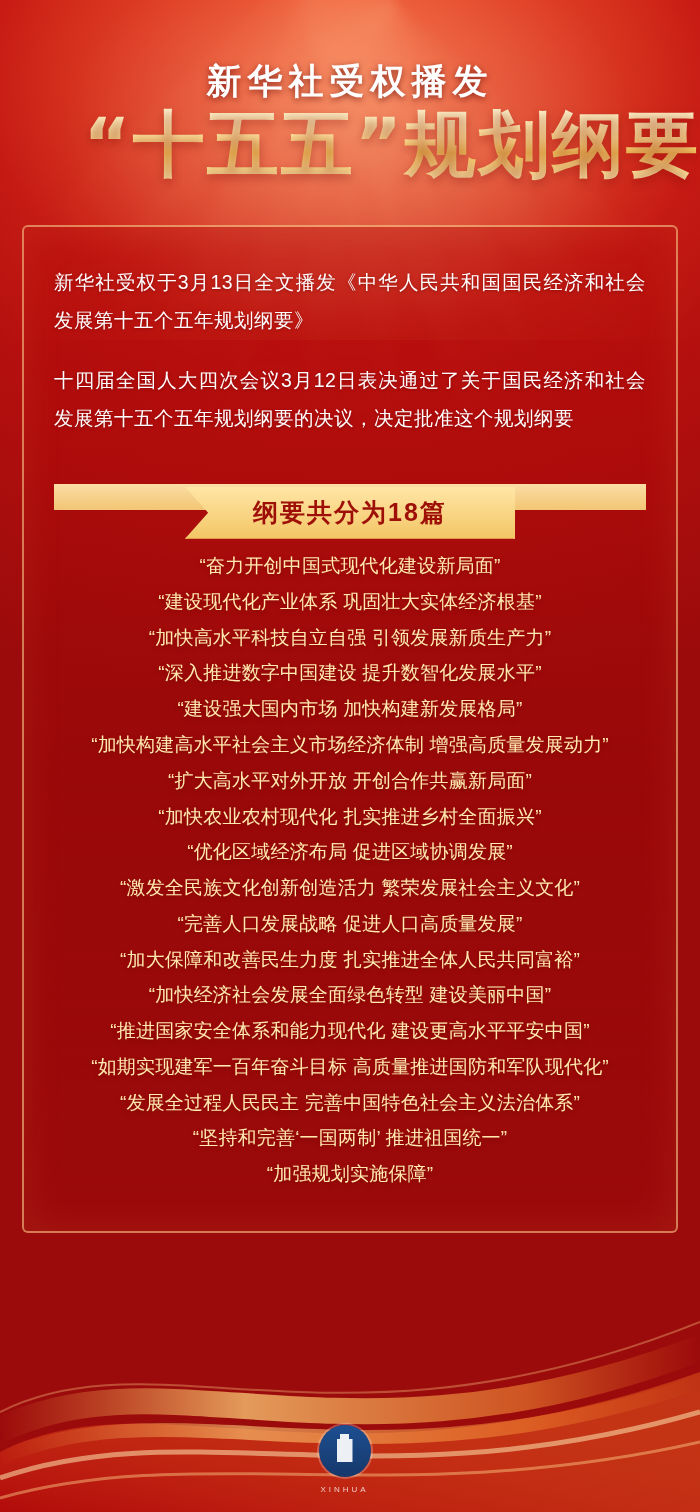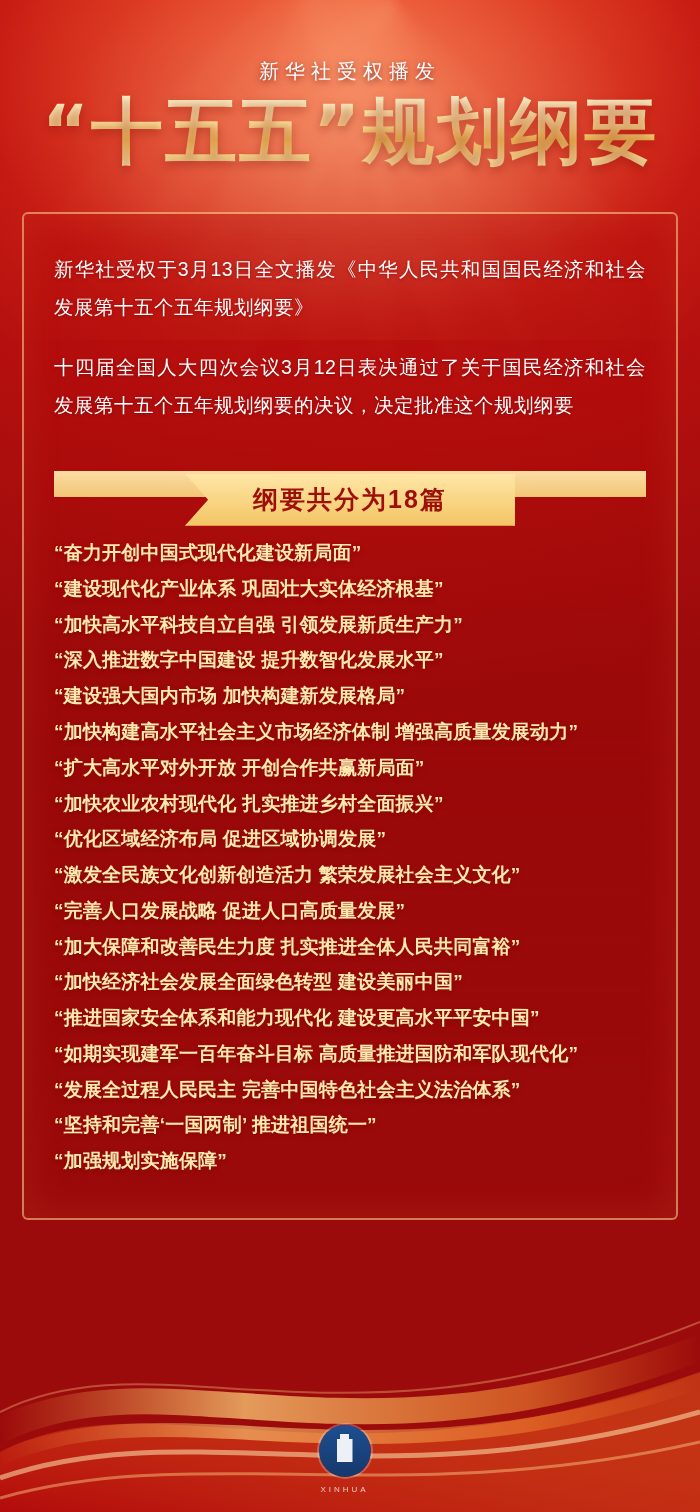--- a/index.html
+++ b/index.html
@@ -71,39 +71,40 @@
   .bottom-waves svg { display: block; }
 
   
   .header {
     position: relative;
     padding-top: 58px;
     text-align: center;
     z-index: 5;
   }
   .kicker {
-    font-size: 20px;
-    font-weight: normal;
+    font-size: 35px;
+    font-weight: bold;
     letter-spacing: 6px;
     color: #ffffff;
     text-shadow: 0 2px 6px rgba(90,0,0,0.65);
   }
   .main-title {
-    margin-top: 9px;
+    margin-top: 2px;
     font-size: 72px;
     line-height: 1.05;
     font-weight: bold;
     letter-spacing: 2px;
     color: #ffe9a8;
     background: linear-gradient(180deg, #fff6d2 0%, #ffe093 42%, #f6c75e 60%, #ffeeb4 100%);
     -webkit-background-clip: text;
     background-clip: text;
     color: transparent;
     text-shadow: 0 4px 10px rgba(120,10,0,0.35);
     font-family: "DejaVu Sans", "Liberation Sans", sans-serif;
+    text-align: right;
   }
 
   
   .card {
     position: relative;
     z-index: 5;
     margin: 42px 22px 0 22px;
     border: 2px solid rgba(255,221,150,0.55);
     border-radius: 6px;
     padding: 36px 30px 39px 30px;
@@ -168,23 +169,23 @@
     letter-spacing: 2px;
   }
 
   
   .chapters {
     margin-top: 6px;
   }
   .chapter {
     color: #ffe9ae;
     font-size: 19px;
-    font-weight: bold;
+    font-weight: normal;
     line-height: 1.62;
-    text-align: left;
+    text-align: center;
     letter-spacing: 0.2px;
     text-shadow: 0 2px 4px rgba(110,5,0,0.5);
     padding: 2.5px 0;
     white-space: nowrap;
   }
 
   
   .footer {
     position: absolute;
     left: 0; right: 11px;

